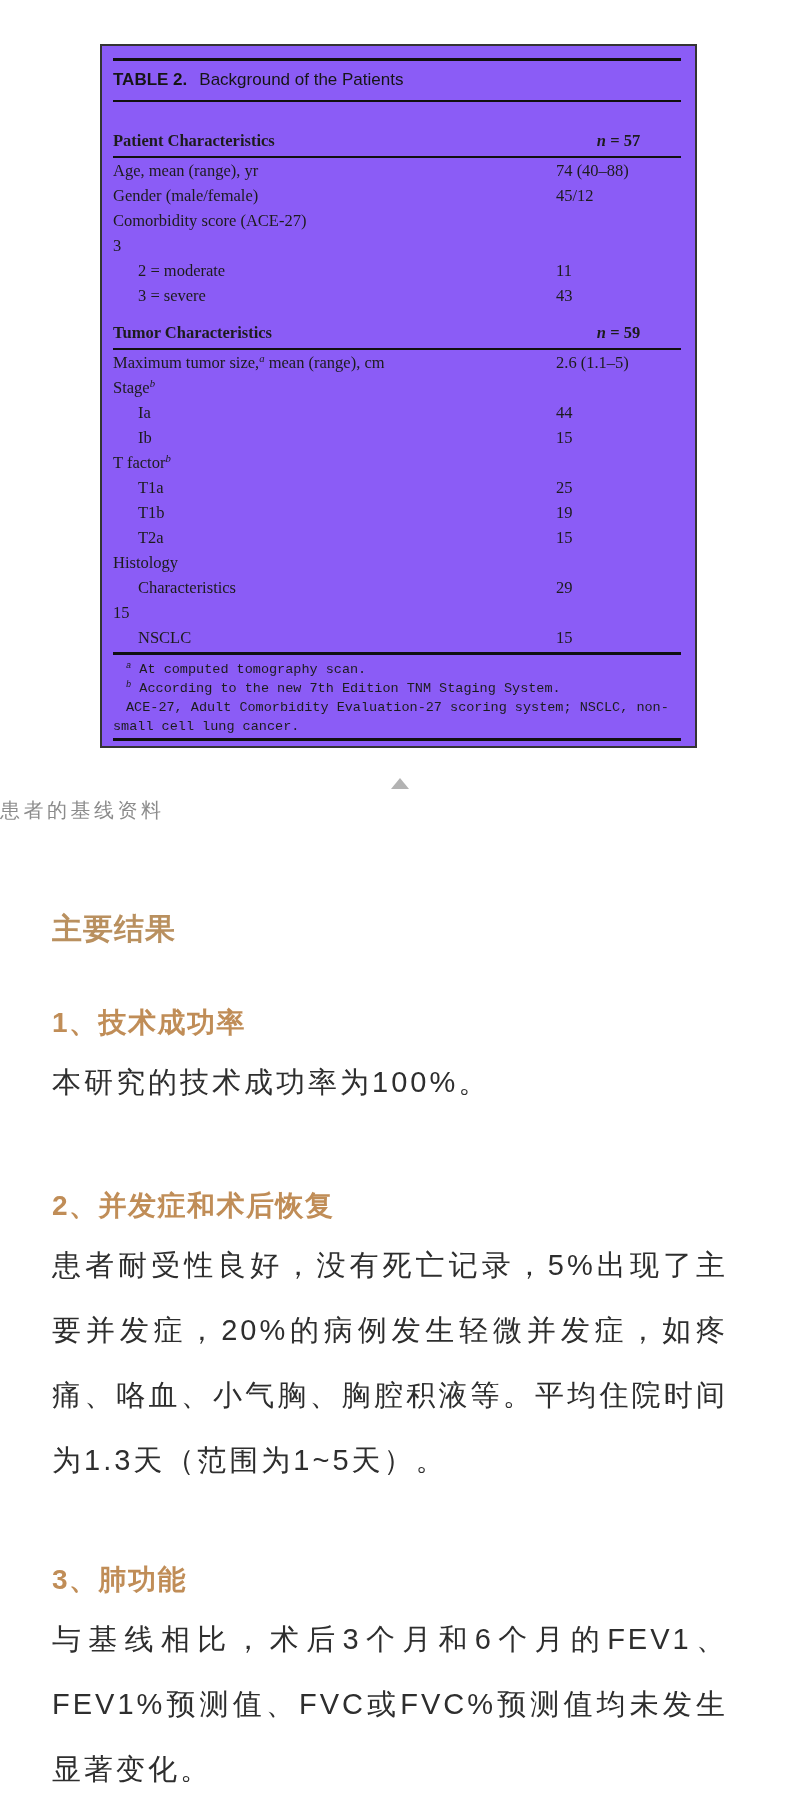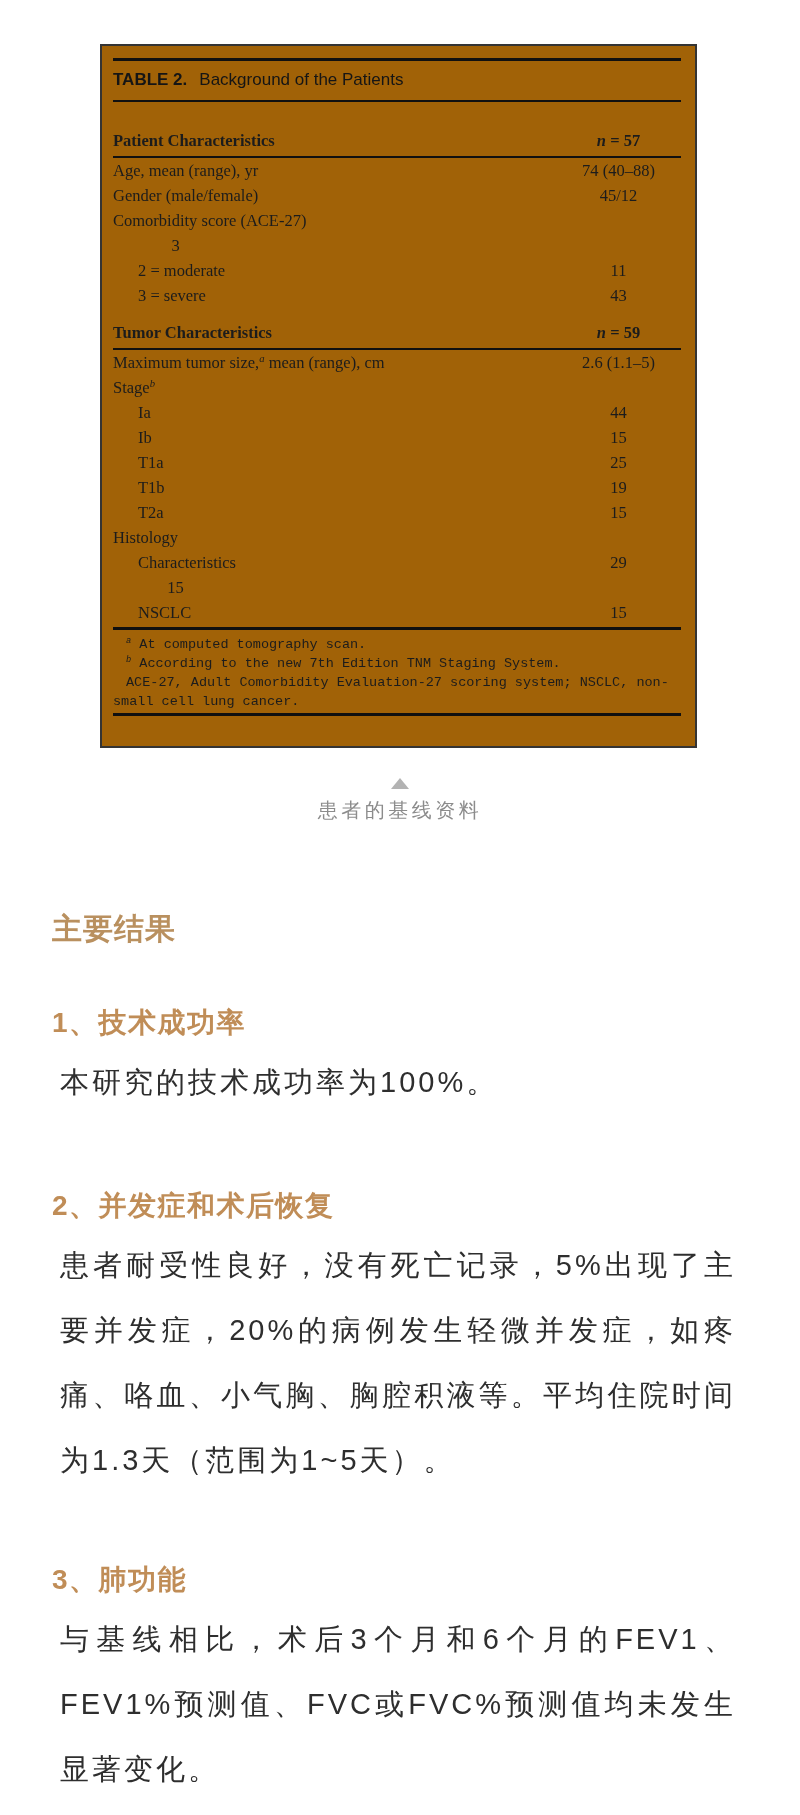--- a/index.html
+++ b/index.html
@@ -11,21 +11,21 @@
     font-family: "Liberation Sans", sans-serif;
     position: relative;
   }
 
   
   .figure-box {
     margin: 44px 0 0 100px;
     width: 597px;
     height: 704px;
     border: 2px solid #343434;
-    background: #a16207;
+    background: #8b5cf6;
     padding: 12px 0 0 0;
     overflow: hidden;
     color: #1c1c1c;
   }
   .rule-a { height: 3px; background: #101010; margin: 0 14px 0 11px; }
   .rule-b { height: 2px; background: #101010; margin: 0 14px 0 11px; }
   .fig-title {
     font-family: "Liberation Sans", sans-serif;
     font-size: 17px;
     line-height: 26px;
@@ -50,34 +50,34 @@
   .tbody { padding: 0 14px 0 11px; }
   .trow {
     display: flex;
     justify-content: space-between;
     font-family: "Liberation Serif", serif;
     font-size: 16.5px;
     line-height: 25px;
   }
   .trow .lbl { flex: 1 1 auto; }
   .trow .lbl.ind { padding-left: 25px; }
-  .trow .val { width: 125px; text-align: center; flex: 0 0 auto; }
+  .trow .val { width: 125px; flex: 0 0 auto; }
   .trow sup, .footnotes sup { font-size: 0.65em; font-style: italic; line-height: 0; }
   .rule-a.close { margin-top: 2px; }
   .footnotes {
     margin: 5px 14px 2px 11px;
     font-family: "Liberation Serif", serif;
     font-size: 13.5px;
     line-height: 19px;
     color: #1c1c1c;
   }
   .footnotes p { margin: 0; text-indent: 13px; font-family: Liberation Mono, monospace; }
 
   
-  .caption-wrap { text-align: center; }
+  .caption-wrap { }
   .tri-up {
     width: 0; height: 0;
     margin: 30px auto 7px;
     border-left: 9px solid transparent;
     border-right: 9px solid transparent;
     border-bottom: 11px solid #b3b3b3;
   }
   .fig-caption {
     font-size: 20px;
     line-height: 28px;
@@ -101,21 +101,21 @@
     line-height: 38px;
     font-weight: bold;
     letter-spacing: 1.5px;
     color: #c08d57;
     margin: 55px 0 0 0;
   }
   .sec-title.s2 { margin-top: 72px; }
   .sec-title.s3 { margin-top: 68px; }
   .para {
     width: 676px;
-    margin: 8px 0 0 8px;
+    margin: 8px 0 0 0;
     font-size: 29px;
     line-height: 65px;
     letter-spacing: 3px;
     text-align: justify;
     color: #2e2e2e;
   }
 </style>
 </head>
 <body>
 
@@ -170,20 +170,24 @@
           <span class="lbl">Stage<sup>b</sup></span>
           <span class="val"></span>
         </div>
         <div class="trow">
           <span class="lbl ind">Ia</span>
           <span class="val">44</span>
         </div>
         <div class="trow">
           <span class="lbl ind">Ib</span>
           <span class="val">15</span>
+        </div>
+        <div class="trow">
+          <span class="lbl">T factor<sup>b</sup></span>
+          <span class="val"></span>
         </div>
         <div class="trow">
           <span class="lbl ind">T1a</span>
           <span class="val">25</span>
         </div>
         <div class="trow">
           <span class="lbl ind">T1b</span>
           <span class="val">19</span>
         </div>
         <div class="trow">

